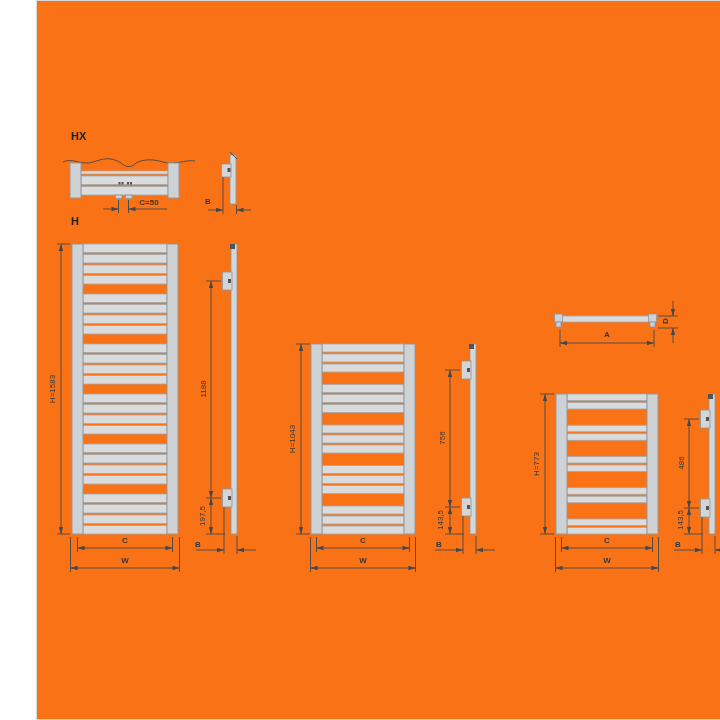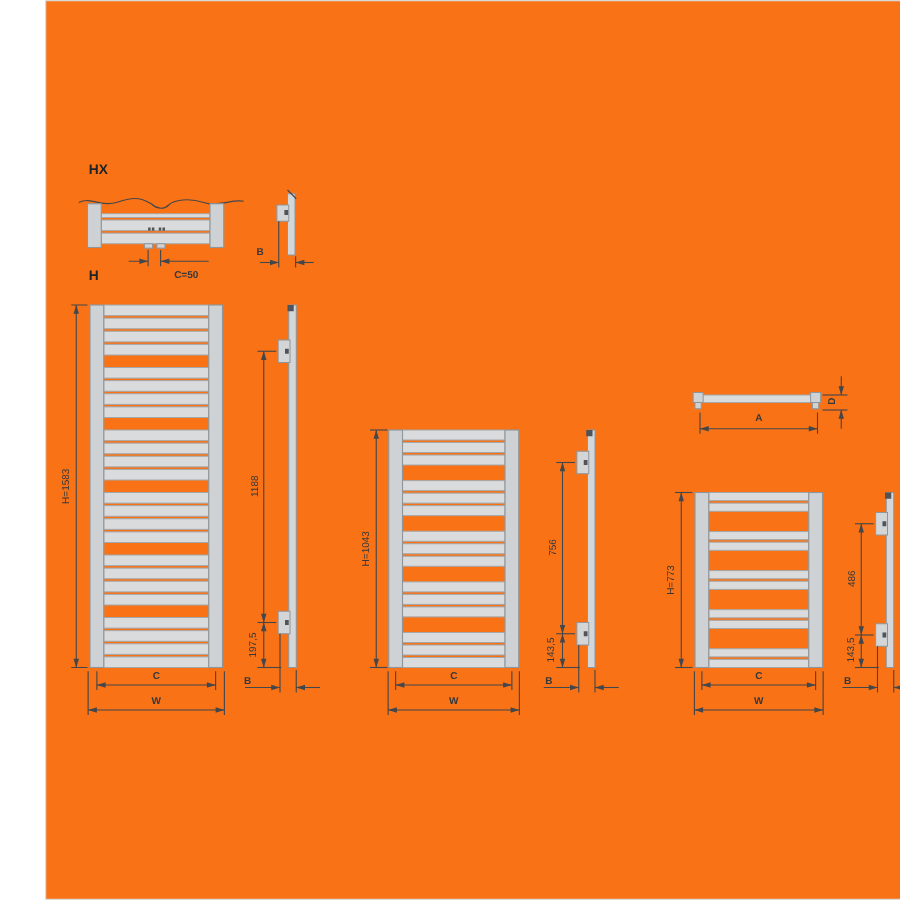--- a/index.html
+++ b/index.html
@@ -241,21 +241,21 @@
         <line x1="636" y1="300" x2="636" y2="315" stroke="#43474b" stroke-width="0.9"></line>
         <polygon points="636.0,315.0 638.2,308.0 633.8,308.0" fill="#43474b"></polygon>
         <line x1="636" y1="327" x2="636" y2="342" stroke="#43474b" stroke-width="0.9"></line>
         <polygon points="636.0,327.0 633.8,334.0 638.2,334.0" fill="#43474b"></polygon>
       </g>
   </svg>
 
   <div class="hdr" style="left:34px;top:130px">HX</div>
   <div class="hdr" style="left:34px;top:215px">H</div>
 
-  <div class="dim b" style="left:112px;top:219px">C=50</div>
+  <div class="dim b" style="left:112px;top:202px">C=50</div>
   <div class="dim b" style="left:171px;top:201px">B</div>
 
   <div class="dim rot" style="left:16px;top:388px">H=1583</div>
   <div class="dim rot" style="left:167px;top:388px">1188</div>
   <div class="dim rot" style="left:166px;top:515px">197,5</div>
   <div class="dim b" style="left:161px;top:544px">B</div>
   <div class="dim b" style="left:88px;top:540px">C</div>
   <div class="dim b" style="left:88px;top:560px">W</div>
 
   <div class="dim rot" style="left:256px;top:438px">H=1043</div>

